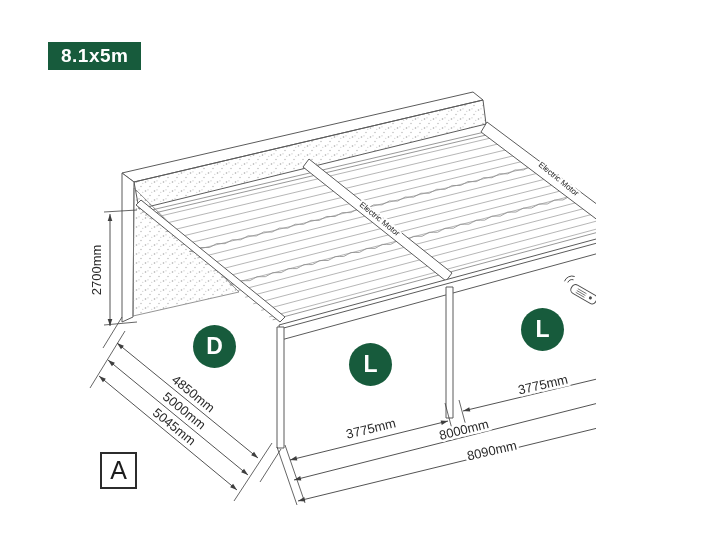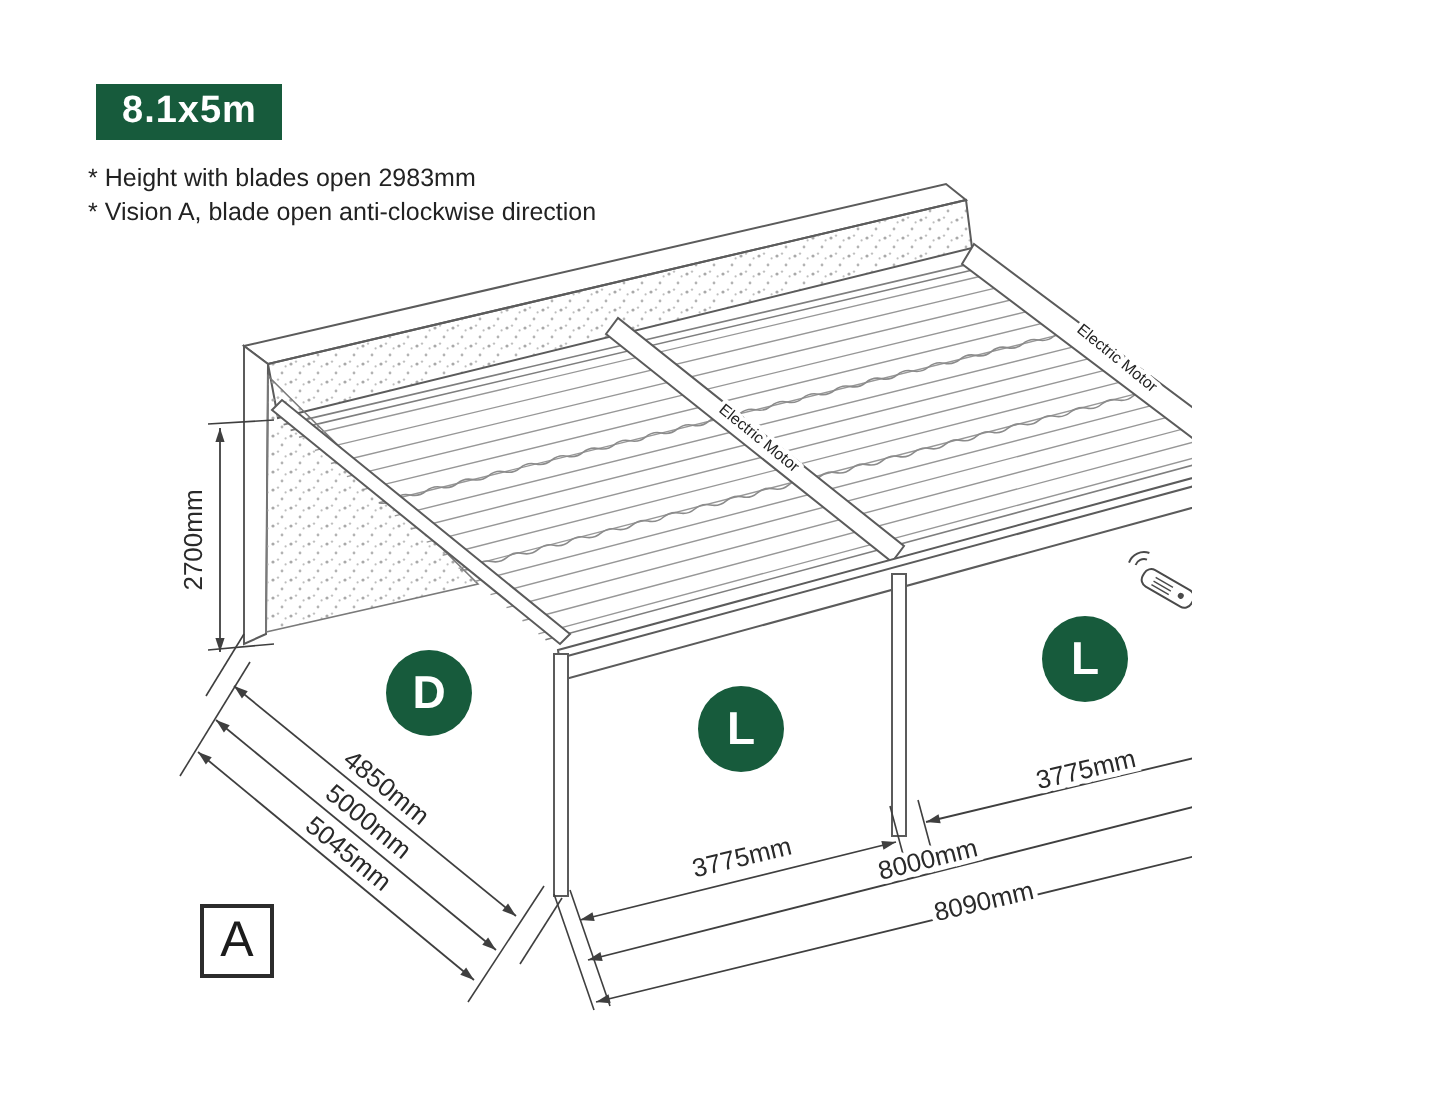--- a/index.html
+++ b/index.html
@@ -17,24 +17,20 @@
                font-size:25px;color:#1c1c1c;background:#fff;}
   svg{position:absolute;left:0;top:0;}
   text{font-family:"Liberation Sans", sans-serif;}
 </style>
 </head>
 <body>
 
 <div class="stage">
 
   <div class="size-badge" style="background: rgb(23, 91, 60);">8.1x5m</div>
-  <div class="notes">
-    <div>* Height with blades open 2983mm</div>
-    <div>* Vision A, blade open anti-clockwise direction</div>
-  </div>
 
   <svg id="draw" width="720" height="554" viewBox="0 0 720 554">
     <defs>
       <pattern id="stip" width="9" height="9" patternUnits="userSpaceOnUse">
         <circle cx="1.5" cy="2" r="0.8" fill="#a9a9a9"></circle>
         <circle cx="6" cy="6.5" r="0.7" fill="#b3b3b3"></circle>
         <circle cx="4" cy="0.8" r="0.6" fill="#c0c0c0"></circle>
         <circle cx="7.8" cy="3.2" r="0.55" fill="#bdbdbd"></circle>
       </pattern>
     </defs>

